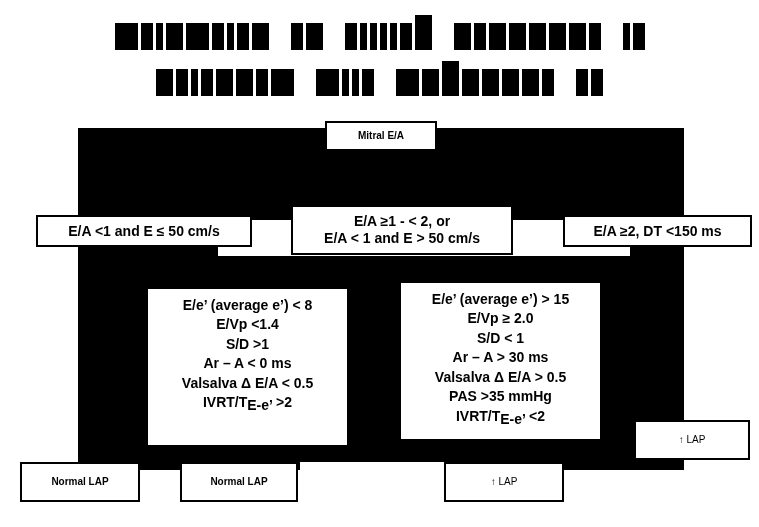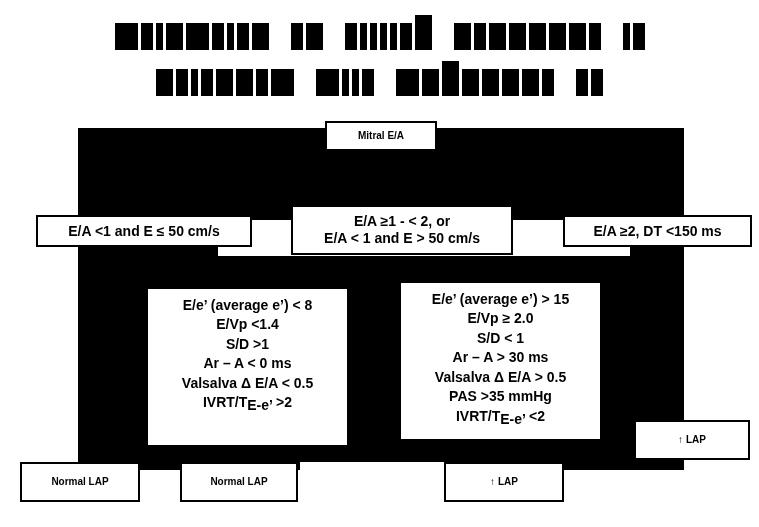--- a/index.html
+++ b/index.html
@@ -87,21 +87,21 @@
     font-size: 14px;
   }
   .crit .ln { margin: 1.5px 0; }
 
   sub {
     font-size: 14px;
     vertical-align: baseline;
     position: relative;
     top: 3px;
   }
-  .arrow { font-weight: bold; text-align: center; }
+  .arrow { font-weight: normal; text-align: center; }
 </style>
 </head>
 <body>
 
 <div id="page">
 
   <div class="title-area">
     <div class="title-line">
       <span class="title-word">
         <span class="glyph wide"></span>

